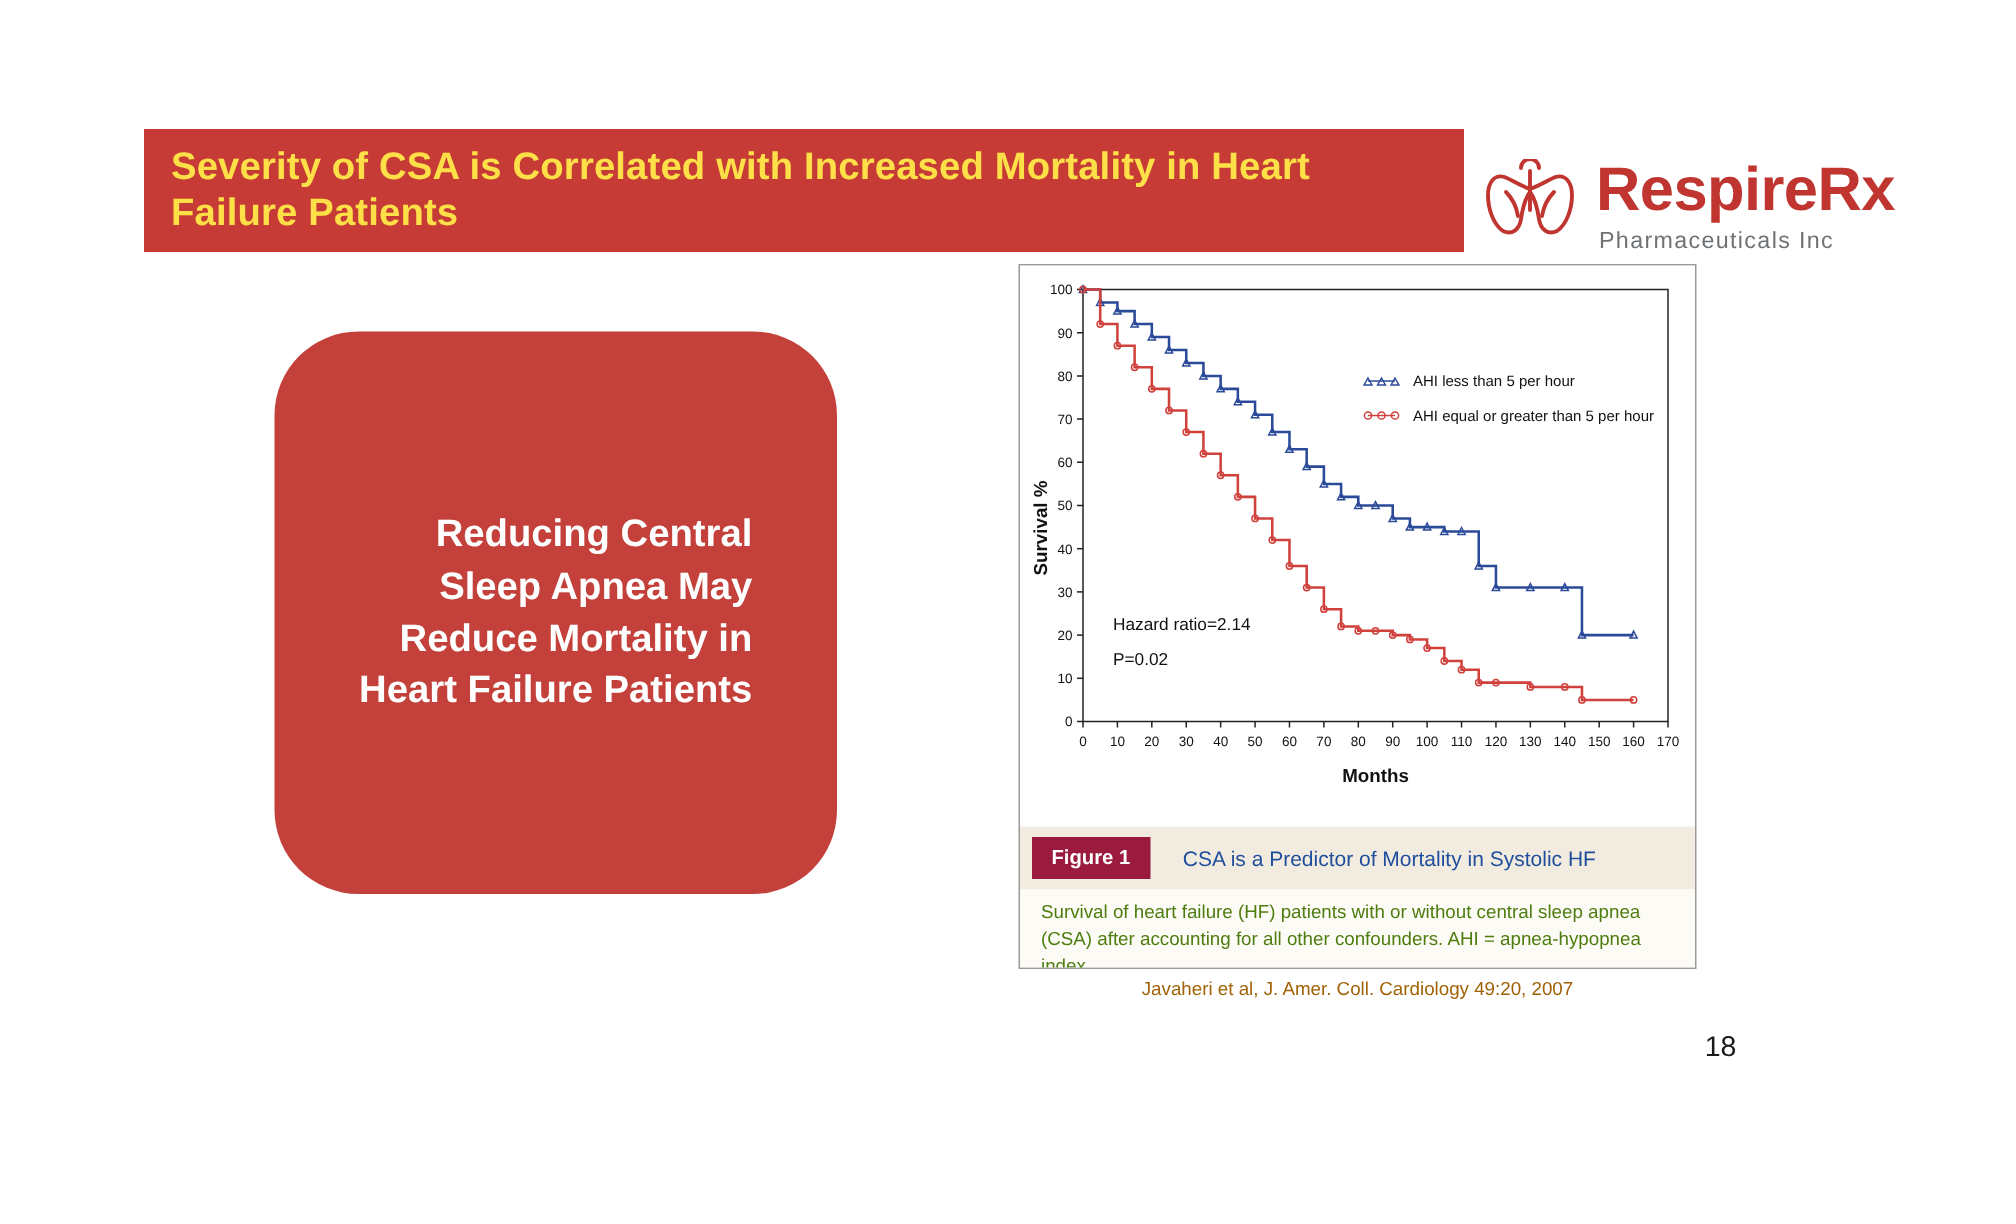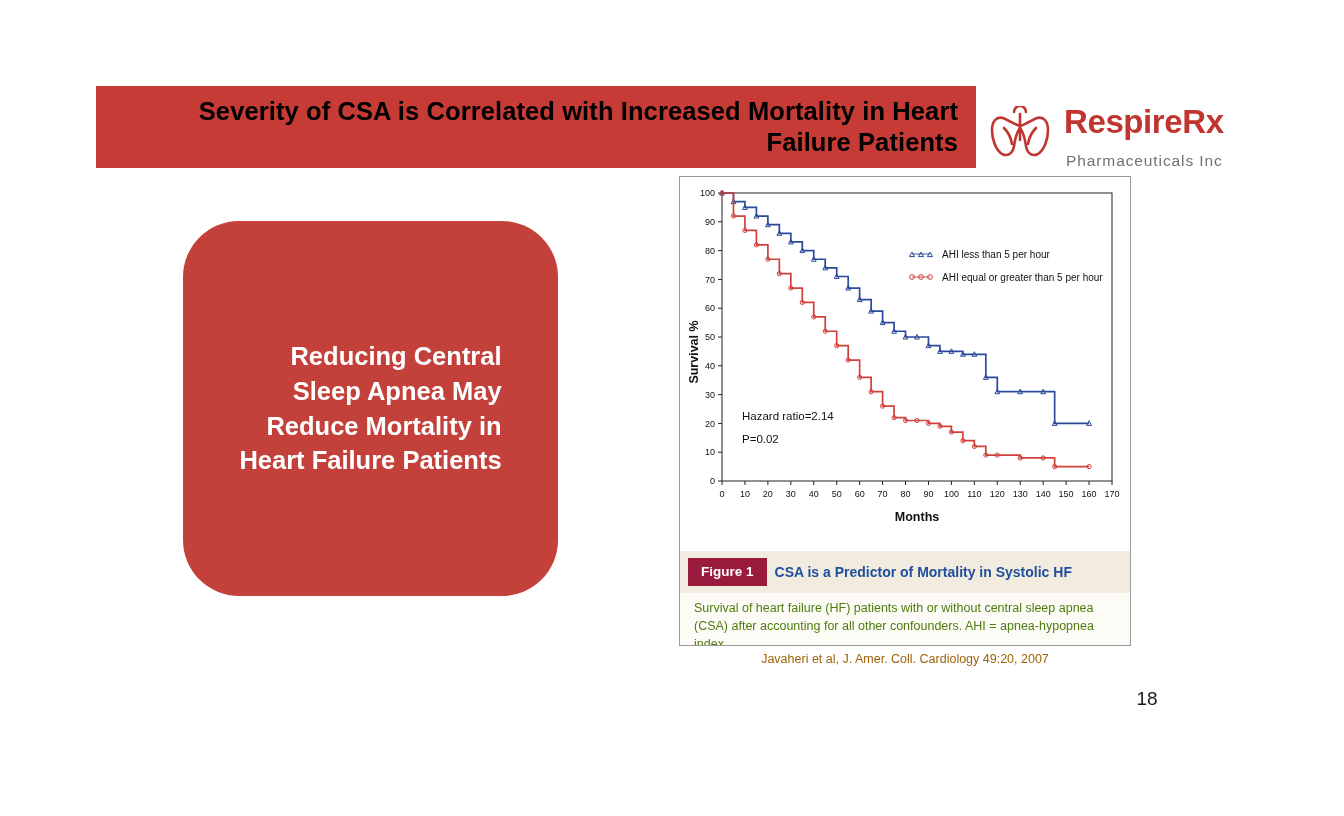--- a/index.html
+++ b/index.html
@@ -28,25 +28,25 @@
     width: 880px;
     height: 82px;
     background: #c63b35;
     display: flex;
     align-items: center;
     justify-content: center;
     box-sizing: border-box;
     padding: 0 18px;
   }
   .title-text {
-    color: #000000;
+    color: #fde047;
     font-size: 25.5px;
     font-weight: bold;
     line-height: 1.23;
-    text-align: right;
+    text-align: left;
     letter-spacing: 0.1px;
   }
 
   
   .logo {
     position: absolute;
     left: 984px;
     top: 104px;
     width: 268px;
     height: 66px;
@@ -56,21 +56,21 @@
     left: 0;
     top: 2px;
     width: 72px;
     height: 56px;
   }
   .logo-word {
     position: absolute;
     left: 80px;
     top: 0px;
     color: #c0352f;
-    font-size: 33px;
+    font-size: 41px;
     font-weight: bold;
     letter-spacing: -0.4px;
     line-height: 1.08;
   }
   .logo-sub {
     position: absolute;
     left: 82px;
     top: 37px;
     color: #6f7275;
     font-size: 15.5px;
@@ -139,22 +139,22 @@
     color: #ffffff;
     font-size: 13.5px;
     font-weight: bold;
     padding: 7px 13px 8px 13px;
     margin-left: 8px;
     line-height: 1;
   }
   .fig-title {
     color: #1f4e9c;
     font-size: 14px;
-    font-weight: bold;
-    margin-left: 8px;
+    font-weight: normal;
+    margin-left: 22px;
   }
   .fig-desc {
     position: absolute;
     left: 0;
     top: 416px;
     width: 450px;
     height: 52px;
     background: #fdfbf5;
     box-sizing: border-box;
     padding: 7px 14px 0 14px;

